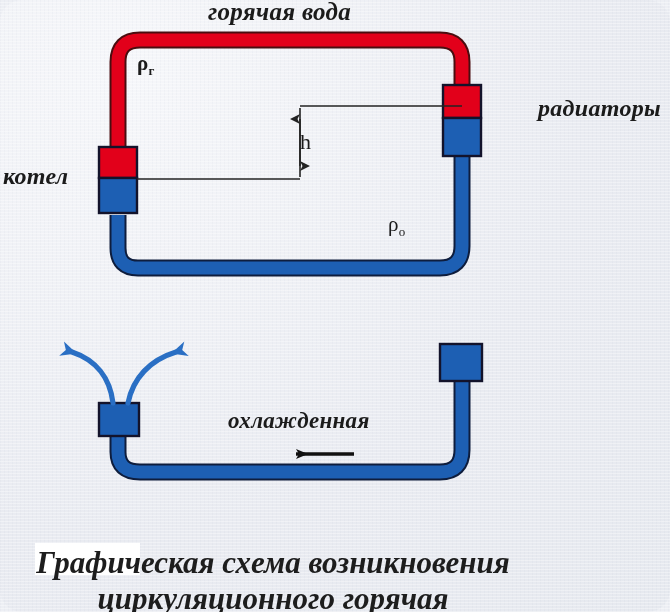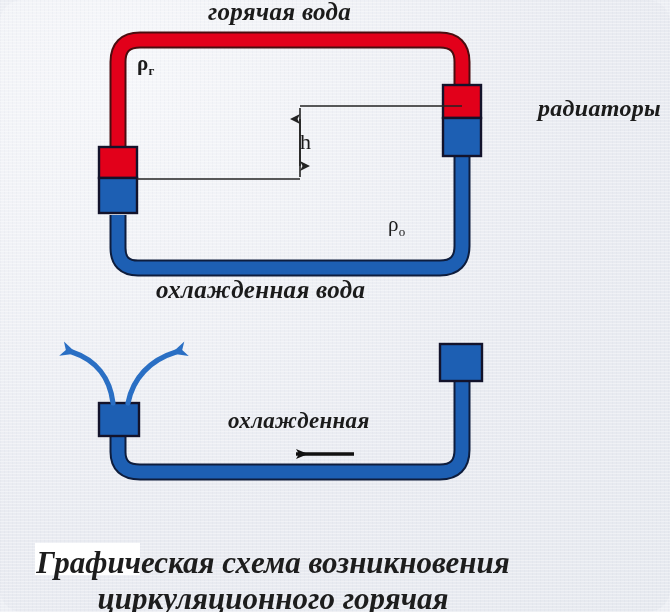--- a/index.html
+++ b/index.html
@@ -117,22 +117,22 @@
 
       <path d="M113,403 C110,378 96,360 72,352" fill="none" stroke="#2a6fc4" stroke-width="5.2" stroke-linecap="round" marker-end="url(#blueArrow)"></path>
       <path d="M128,403 C133,378 150,360 176,352" fill="none" stroke="#2a6fc4" stroke-width="5.2" stroke-linecap="round" marker-end="url(#blueArrow)"></path>
 
       <path d="M354,454 L296,454" fill="none" stroke="#101010" stroke-width="3.4" marker-end="url(#blkArrowL)"></path>
     </g>
   </svg>
 
   <div class="lbl" id="lbl-hot">горячая вода</div>
 
-  <div class="lbl" id="lbl-cold">охлажденная вода</div>
 
+  <div class="lbl" id="lbl-boiler">котел</div>
 
   <div class="lbl" id="lbl-radiators">радиаторы</div>
 
   <div class="lbl" id="lbl-circ">охлажденная</div>
 
   <div class="lbl" id="rho-hot"><span>ρ</span><sub>г</sub></div>
 
   <div class="lbl" id="rho-cold"><span>ρ</span><sub>о</sub></div>
 
   <div class="lbl" id="lbl-h">h</div>

